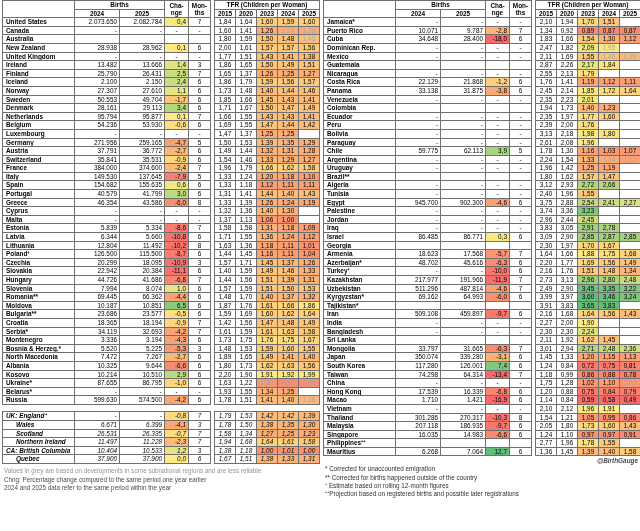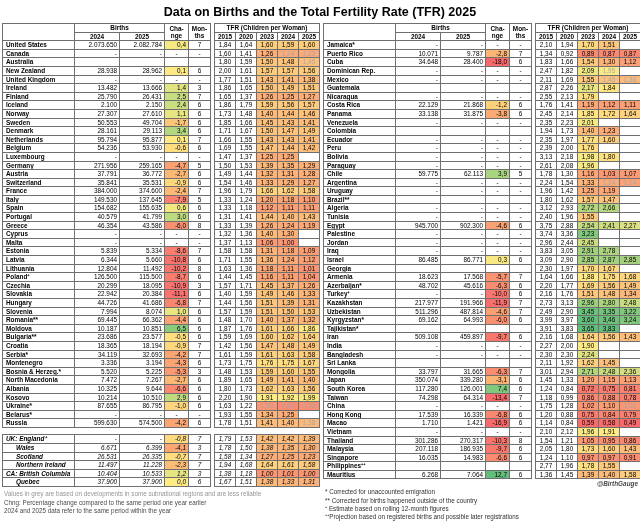--- a/index.html
+++ b/index.html
@@ -21,21 +21,20 @@
   td.grey{color:#a6a6a6;}
   .fn-left{font-size:6.3px;line-height:8.6px;padding:3px 0 0 2px;color:#4a4a4a;}
   .fn-left .muted{color:#949494;}
   .credit{font-size:6.4px;font-style:italic;font-weight:bold;text-align:right;color:#4a4a4a;padding:1px 2px 0 0;}
   .fn-right{font-size:6.3px;line-height:8.3px;padding:1px 0 0 2px;color:#303030;}
 </style>
 </head>
 <body>
 
 <div class="page">
-  <div class="title">Data on Births and the Total Fertility Rate (TFR) 2025</div>
   <div class="tables">
 
     <div class="col">
       <table>
         <colgroup>
           <col style="width:72px">
             <col style="width:45px">
             <col style="width:45px">
           <col style="width:24px">
             <col style="width:22px">

